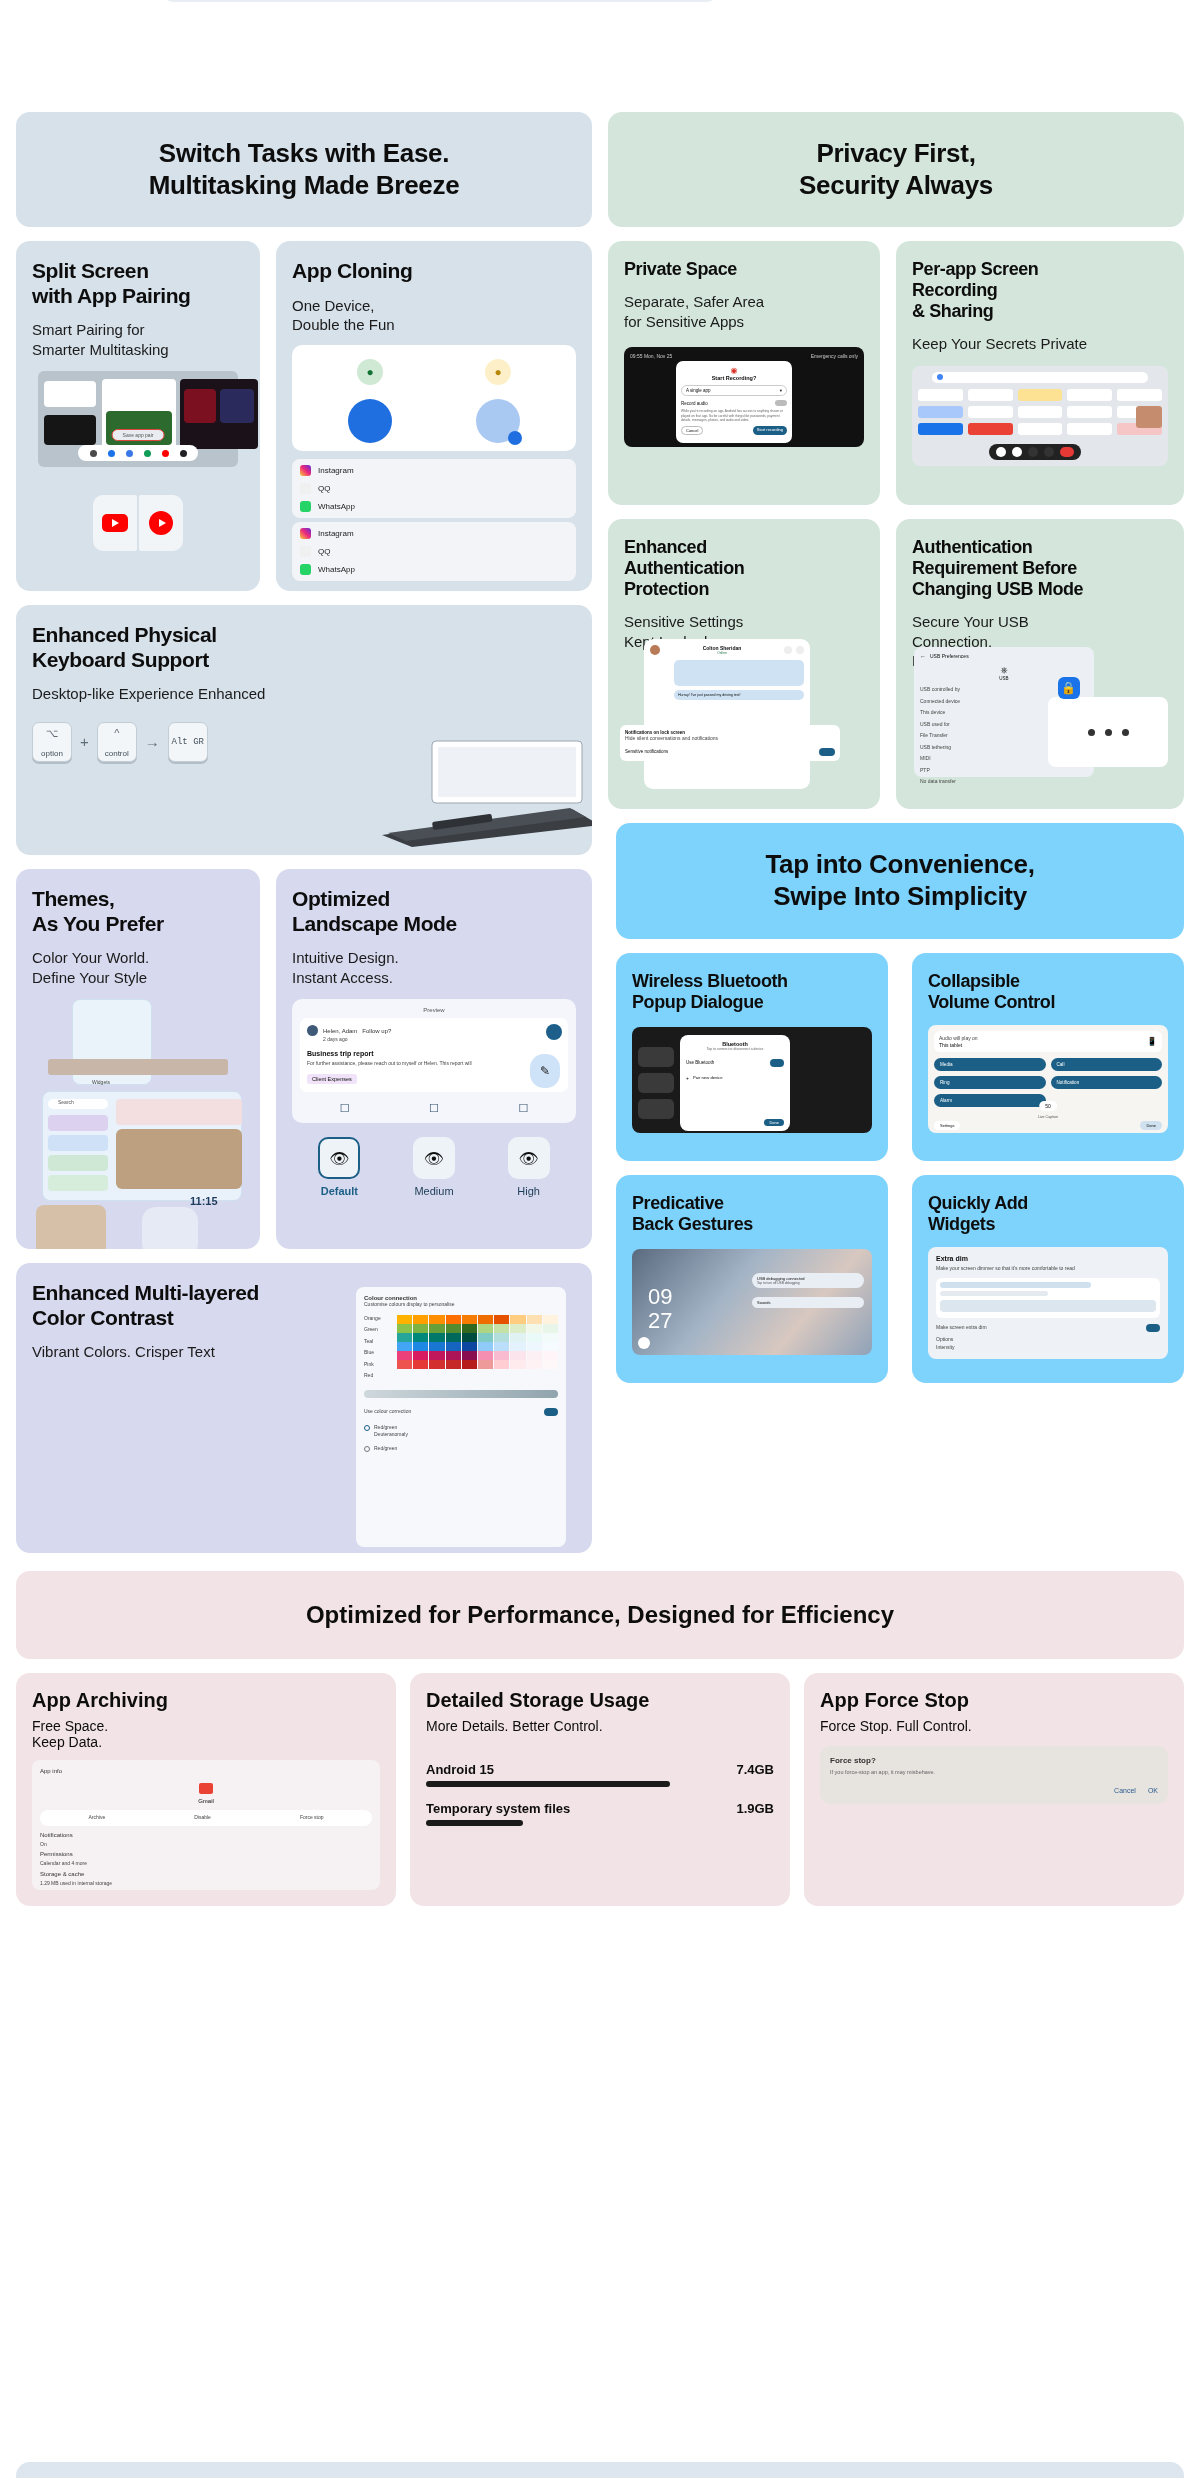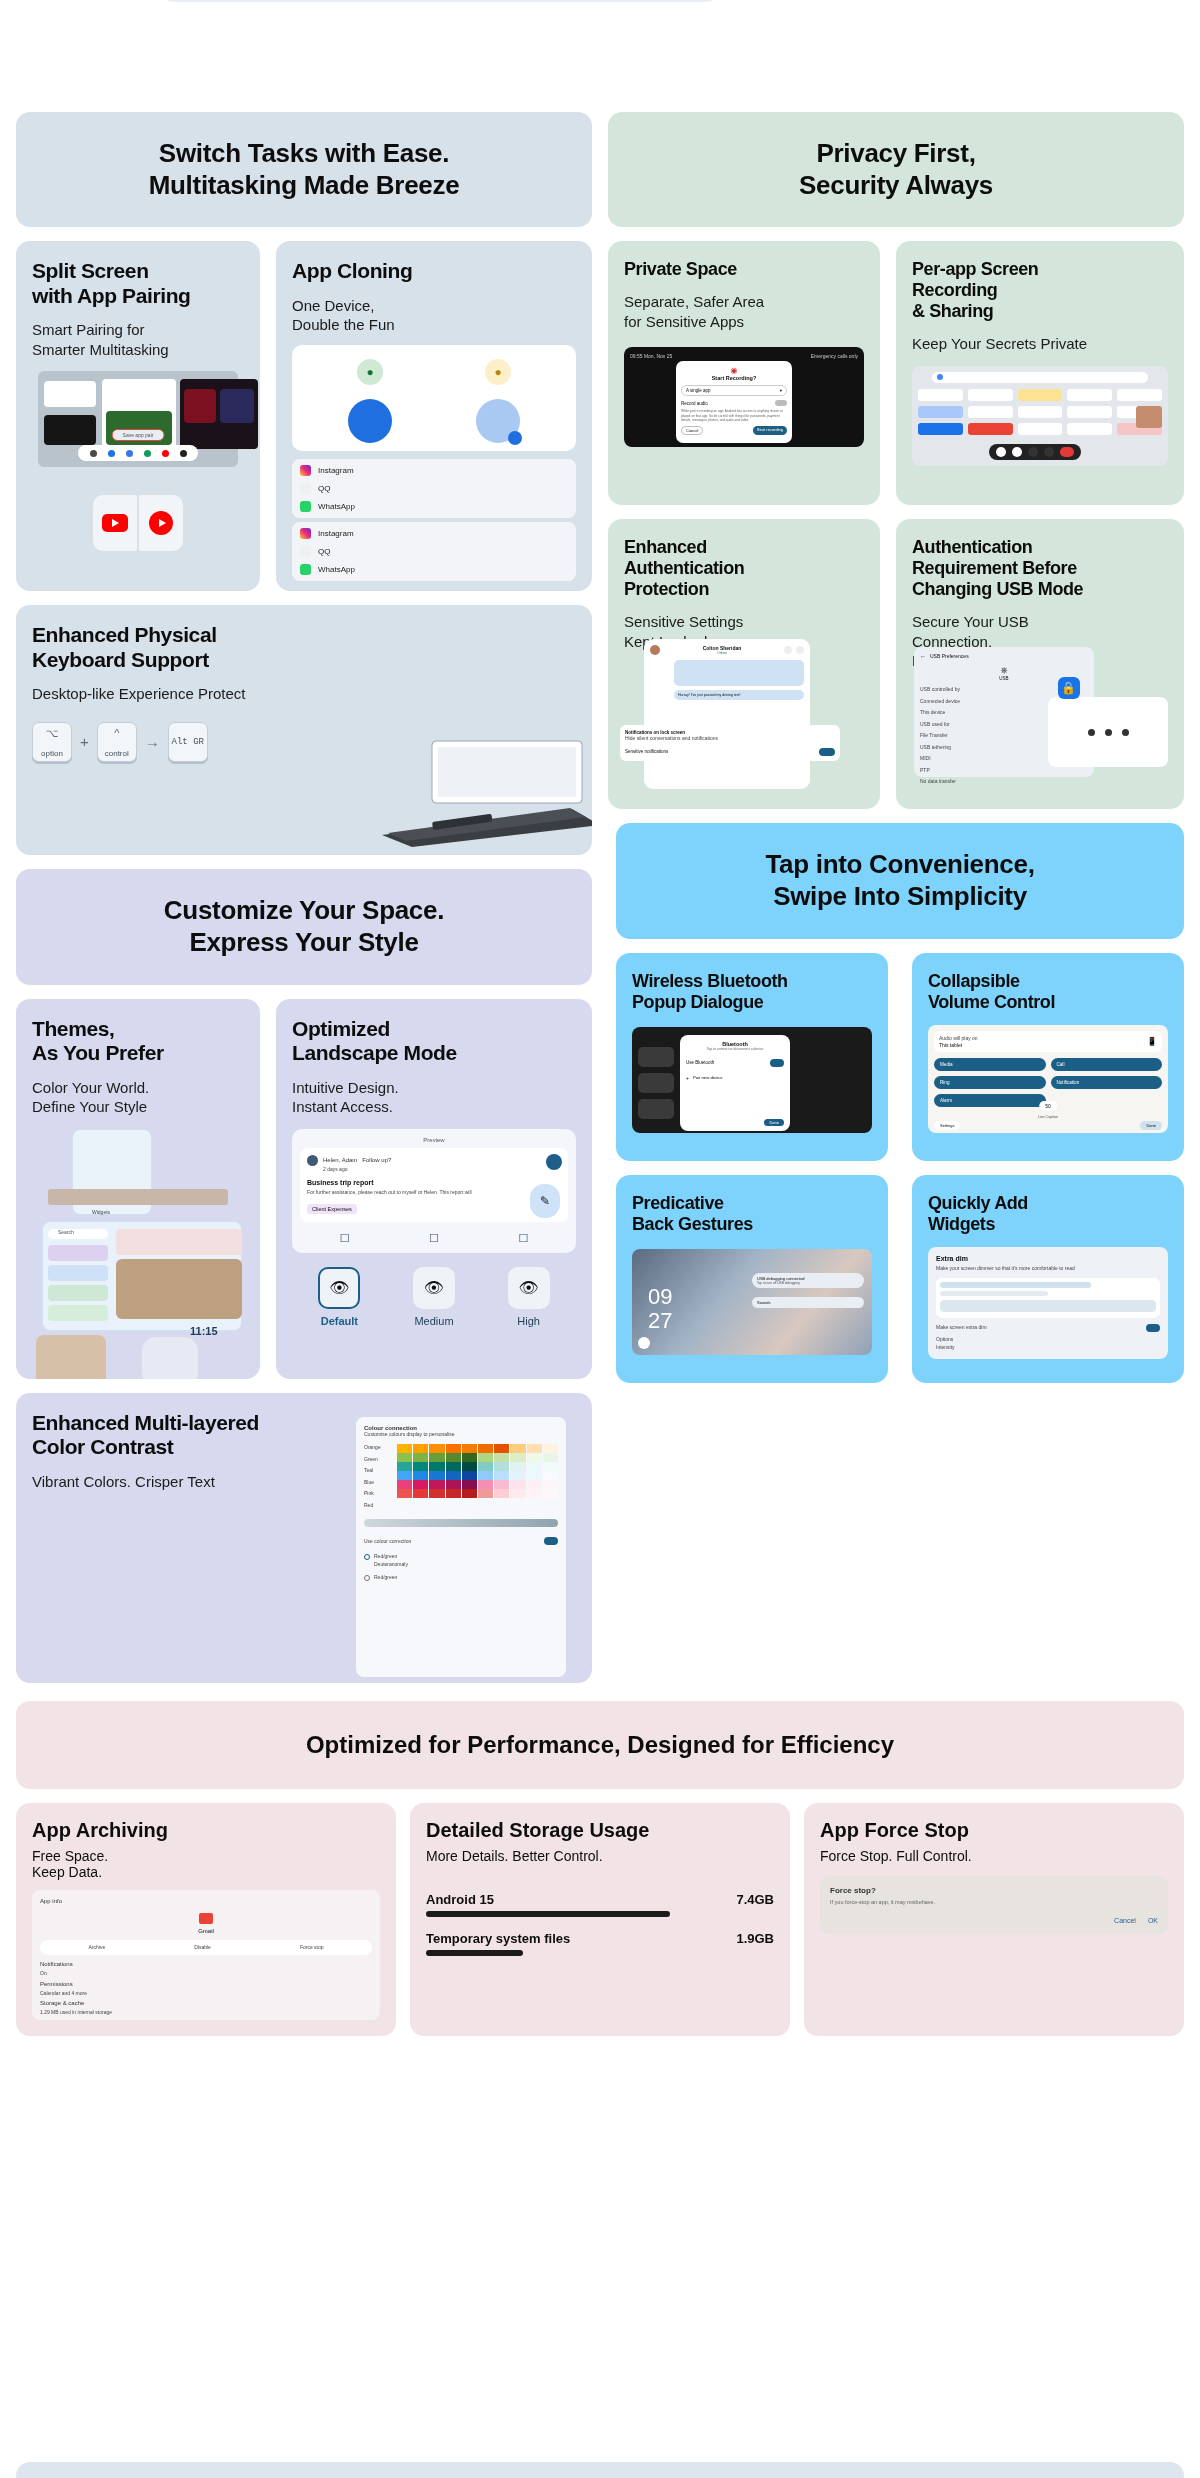--- a/index.html
+++ b/index.html
@@ -175,21 +175,21 @@
                 <span class="appico" style="background:#25d366"></span>
                 <span>WhatsApp</span>
               </div>
           </div>
         </div>
       </div>
 
       <div class="card blue" style="height:250px">
         <h3 style="white-space:pre-line">Enhanced Physical
 Keyboard Support</h3>
-        <p class="sub">Desktop-like Experience Protect</p>
+        <p class="sub">Desktop-like Experience Enhanced</p>
         <div class="keys">
           <div class="key">
             <span class="g">⌥</span>
             <span class="lb">option</span>
           </div>
           <span class="plus">+</span>
           <div class="key">
             <span class="g">^</span>
             <span class="lb">control</span>
           </div>
@@ -200,24 +200,20 @@
         </div>
         <svg class="kbimg" viewBox="0 0 230 110">
           <rect x="60" y="4" width="150" height="62" rx="4" fill="#fff" stroke="#9aa6b1"></rect>
           <rect x="66" y="10" width="138" height="50" fill="#eef2f6"></rect>
           <polygon points="10,98 200,72 228,88 40,110" fill="#3a3d42"></polygon>
           <polygon points="16,96 198,71 214,80 34,104" fill="#4a4e55"></polygon>
           <rect x="60" y="85" width="60" height="8" rx="2" fill="#2e3136" transform="rotate(-8 60 85)"></rect>
         </svg>
       </div>
 
-      <div class="banner lav">
-        <h2 style="white-space:pre-line">Customize Your Space.
-Express Your Style</h2>
-      </div>
 
       <div class="row">
         <div class="card lav" style="width:244px;height:380px">
           <h3 style="white-space:pre-line">Themes,
 As You Prefer</h3>
           <p class="sub" style="white-space:pre-line">Color Your World.
 Define Your Style</p>
           <div class="themeshot">
             <div class="phone" style="position:absolute;left:40px;top:0;width:80px;height:86px"></div>
             <div style="position:absolute;left:16px;top:60px;width:180px;height:16px;background:#c8b6a8;border-radius:3px"></div>

